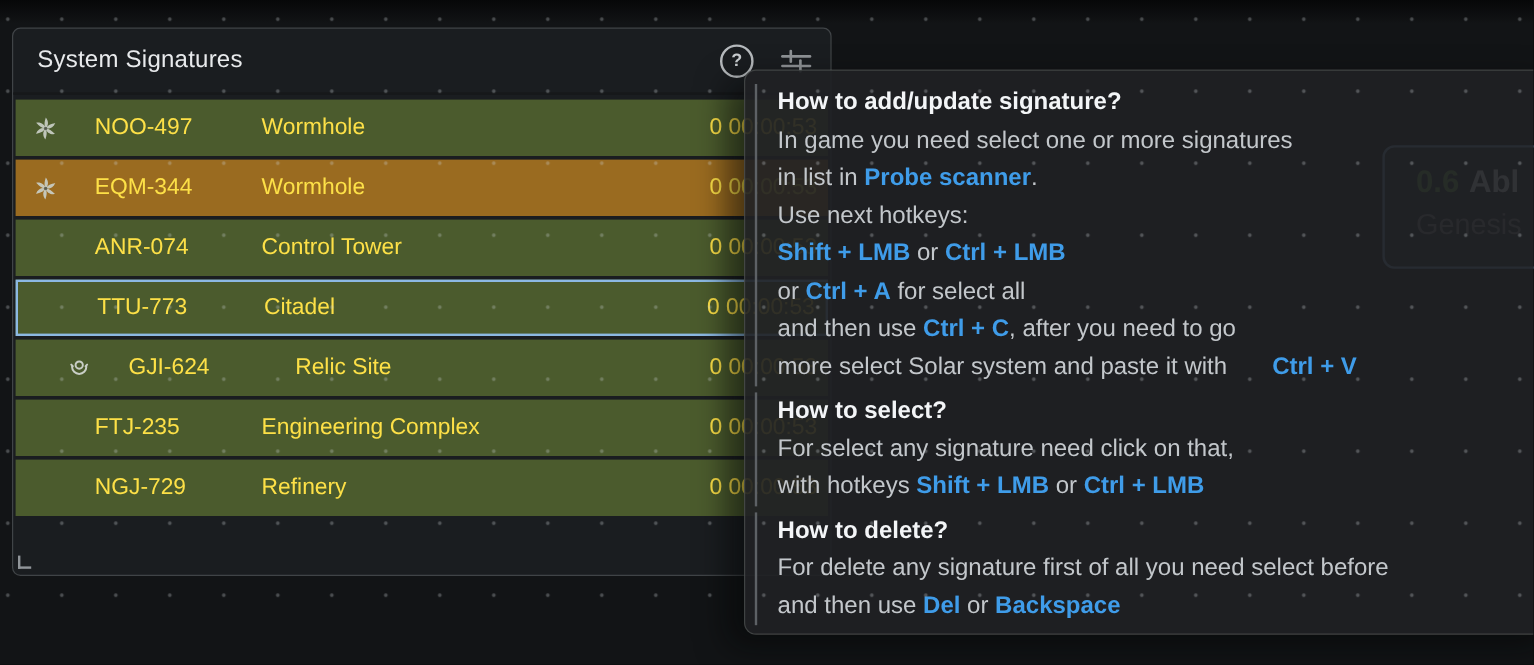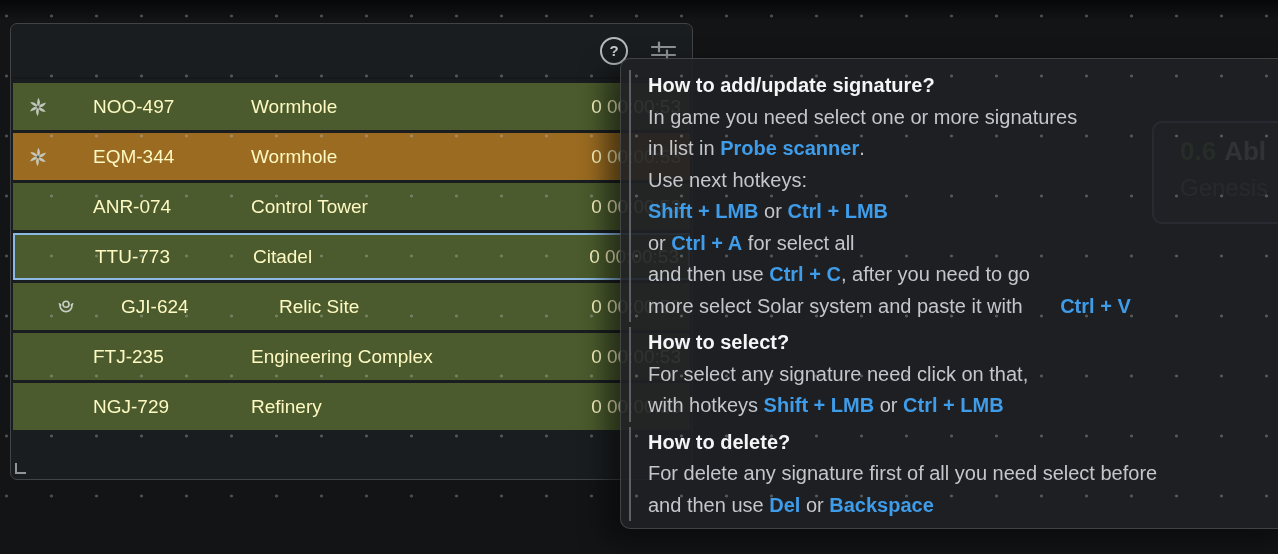--- a/index.html
+++ b/index.html
@@ -17,27 +17,27 @@
          background:rgba(27,30,33,0.97);border:1px solid #404447;border-radius:7px;z-index:10;box-sizing:border-box;}
   .panel-header{height:53px;display:flex;align-items:center;padding:0 14px 0 20px;
          border-bottom:2px solid #16181a;}
   .panel-title{font-size:20px;color:#e8eaec;letter-spacing:.2px;}
   .header-icons{margin-left:auto;display:flex;align-items:center;gap:20px;}
   .help-badge{width:24px;height:24px;border:2px solid #b6babd;border-radius:50%;
          display:flex;align-items:center;justify-content:center;
          font-size:15px;font-weight:bold;color:#c9cdd0;cursor:pointer;}
   .rows{padding:4px 2px 0 2px;}
   .row{height:47px;margin-bottom:3px;display:flex;align-items:center;
-       font-size:19px;color:#fef9c3;box-sizing:border-box;gap:14px;}
+       font-size:19px;color:#fde047;box-sizing:border-box;}
   .row.green{background:#4b5b2d;}
   .row.orange{background:#9a6b20;justify-content:center;}
   .row.selected{border:2px solid #0ea5e9;}
   .cell-icon{width:24px;margin-left:13px;display:flex;align-items:center;justify-content:center;}
   .sig-id{margin-left:29px;width:138px;}
-  .sig-type{flex:1;margin-left:6px;}
+  .sig-type{flex:1;margin-left:1px;}
   .sig-time{margin-right:9px;white-space:nowrap;}
   .resize-corner{position:absolute;left:4px;bottom:5px;width:9px;height:9px;
        border-left:2px solid #aeb4b8;border-bottom:2px solid #aeb4b8;opacity:.8;}
 
   
   .system-node{position:absolute;left:1152px;top:121px;width:170px;height:103px;
        background:#232629;border:2px solid #7aa6cd;border-radius:10px;
        padding:13px 0 0 26px;z-index:12;box-sizing:border-box;}
   .node-line1{font-size:26px;font-weight:bold;white-space:nowrap;}
   .node-sec{color:#74b14e;}
@@ -54,20 +54,21 @@
   .tip-title{font-weight:bold;color:#f3f5f7;}
   .tip-link{font-weight:bold;}
 </style>
 </head>
 <body>
 
 <div class="stage">
 
   <div class="panel">
     <div class="panel-header">
+      <span class="panel-title">System Signatures</span>
       <div class="header-icons">
         <div class="help-badge">
           <span>?</span>
         </div>
         <svg width="30" height="22" viewBox="0 0 30 22">
           <g stroke="#8f9396" stroke-width="2.2" stroke-linecap="round">
             <line x1="4" y1="7" x2="27" y2="7"></line>
             <line x1="11" y1="2.5" x2="11" y2="11.5"></line>
             <line x1="4" y1="15" x2="27" y2="15"></line>
             <line x1="19" y1="10.5" x2="19" y2="19.5"></line>

